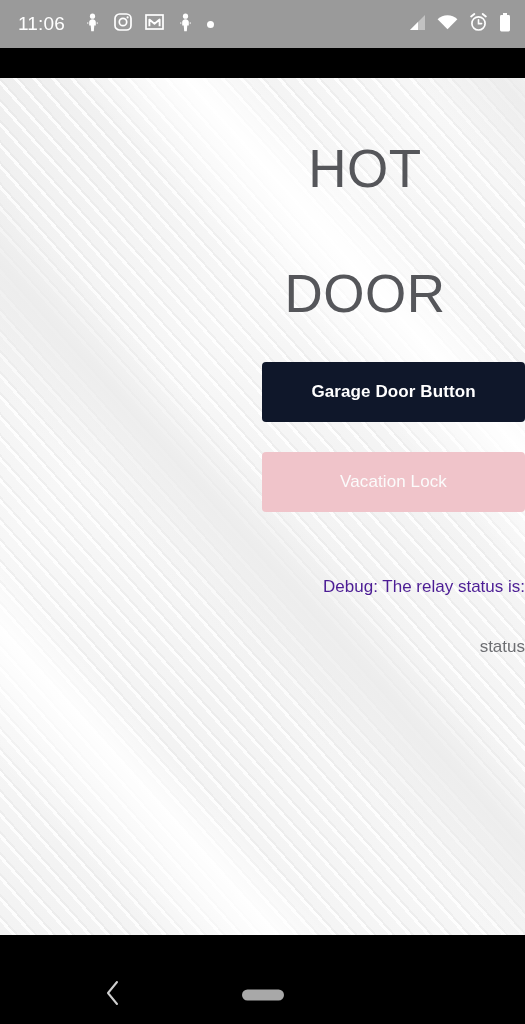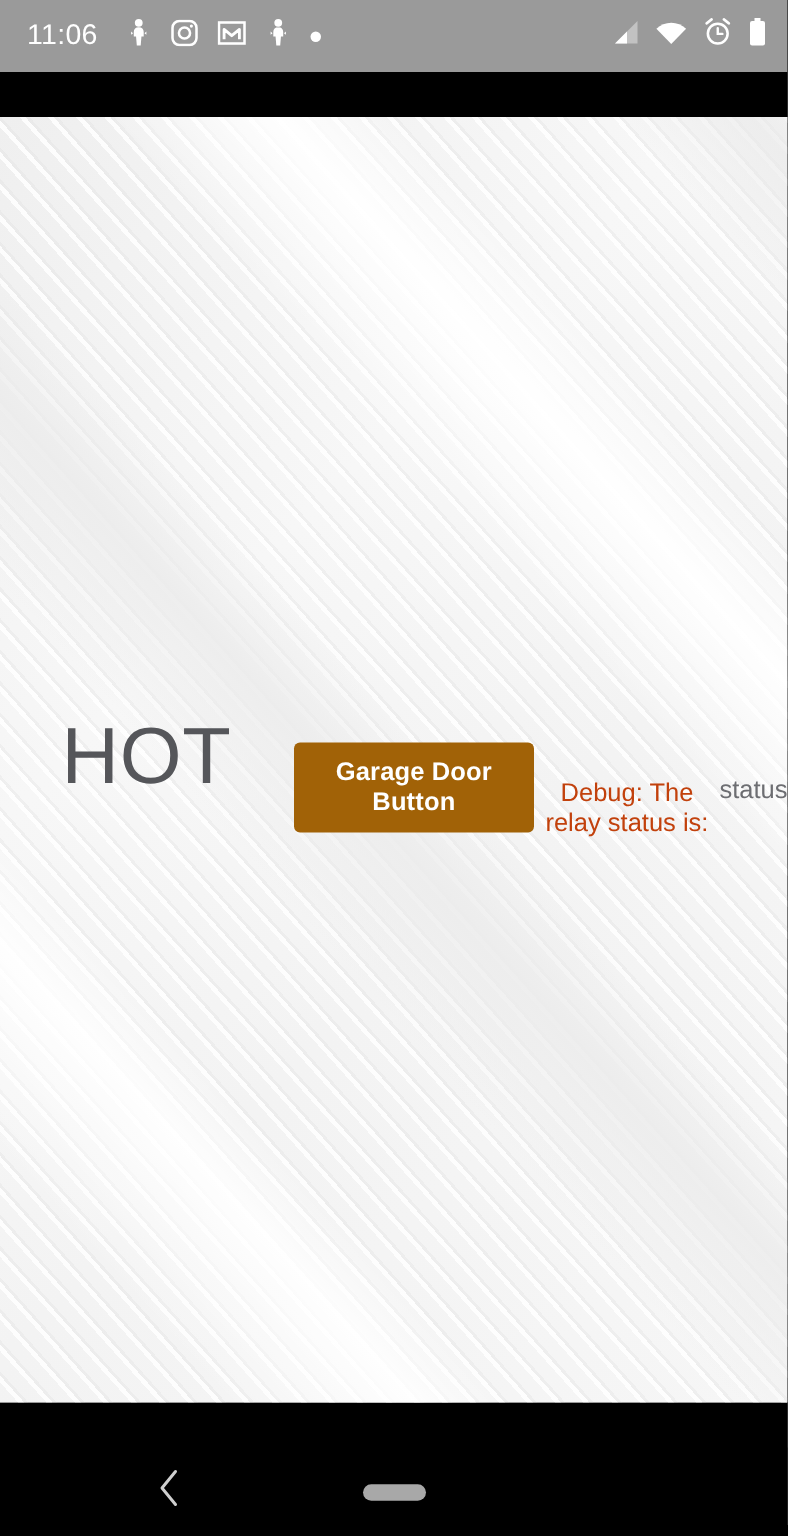--- a/index.html
+++ b/index.html
@@ -85,21 +85,22 @@
       linear-gradient(48deg, rgba(255,255,255,0) 62%, rgba(255,255,255,0.95) 70%, rgba(255,255,255,0) 75%),
       linear-gradient(48deg, rgba(255,255,255,0) 84%, rgba(233,233,233,0.7) 90%, rgba(255,255,255,0) 95%);
     pointer-events:none;
   }
   .content {
     position:relative;
     z-index:2;
     width:100%;
     height:100%;
     display:flex;
-    align-items:center;
+    flex-direction:column;
+    align-items:flex-end;
   }
 
   .app-title {
     margin-top:60px;
     width:320px;
     text-align:center;
     color:#55565a;
     font-size:53px;
     line-height:1.18;
     font-weight:300;
@@ -117,34 +118,34 @@
     letter-spacing:0.1px;
     font-family:"Liberation Sans", sans-serif;
     cursor:pointer;
     display:flex;
     align-items:center;
     justify-content:center;
   }
   .btn-primary {
     margin-top:36px;
     height:60px;
-    background:#a16207;
+    background:#0f172a;
   }
   .btn-disabled {
     margin-top:30px;
     height:60px;
     background:#f0c4ca;
     color:#fbfbfb;
     font-weight:normal;
     font-size:17px;
   }
 
   .debug-label {
     margin-top:65px;
-    color:#c2410c;
+    color:#4c1d95;
     font-size:17px;
     font-weight:normal;
     text-align:center;
     font-family:"Liberation Sans", sans-serif;
   }
   .debug-value {
     margin-top:40px;
     color:#6d6e72;
     font-size:17px;
     text-align:center;
@@ -260,24 +261,26 @@
 
   <div class="app-body">
     <div class="bg-layer"></div>
     <div class="bg-streaks"></div>
 
     <div class="content">
 
       <h1 class="app-title">
         <span>HOT</span><br>
         <br>
+        <span>DOOR</span>
       </h1>
 
       <button class="btn btn-primary">Garage Door Button</button>
 
+      <button class="btn btn-disabled">Vacation Lock</button>
 
       <div class="debug-label">Debug: The relay status is:</div>
 
       <div class="debug-value">status</div>
 
     </div>
   </div>
 
   <div class="nav-bar">
     <div class="nav-back">

